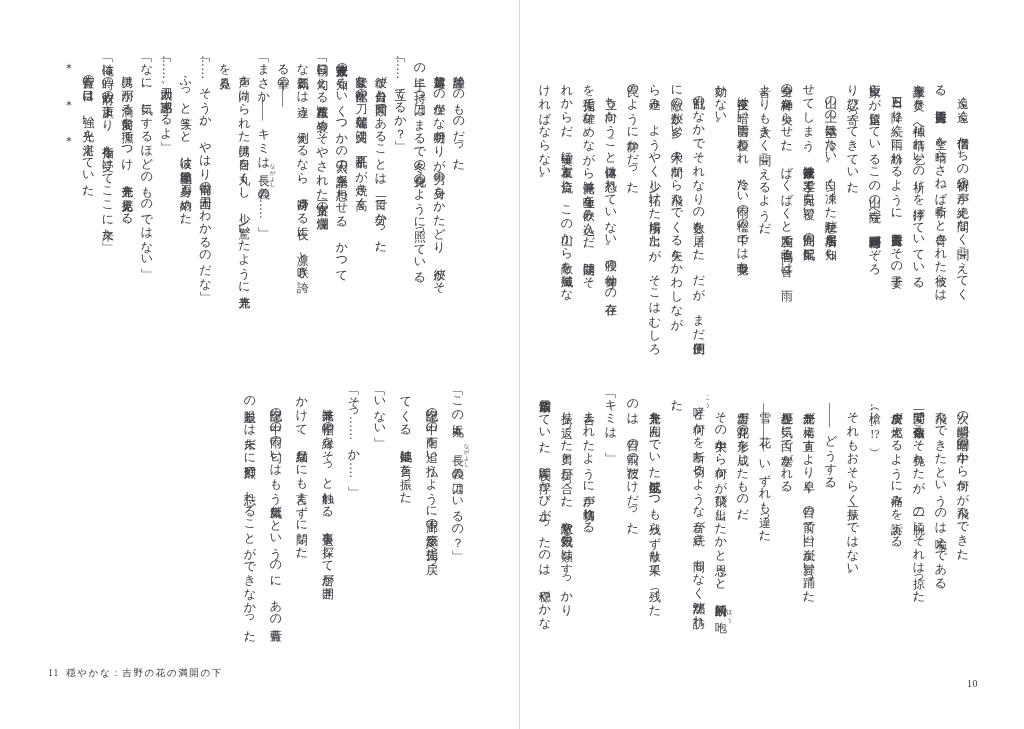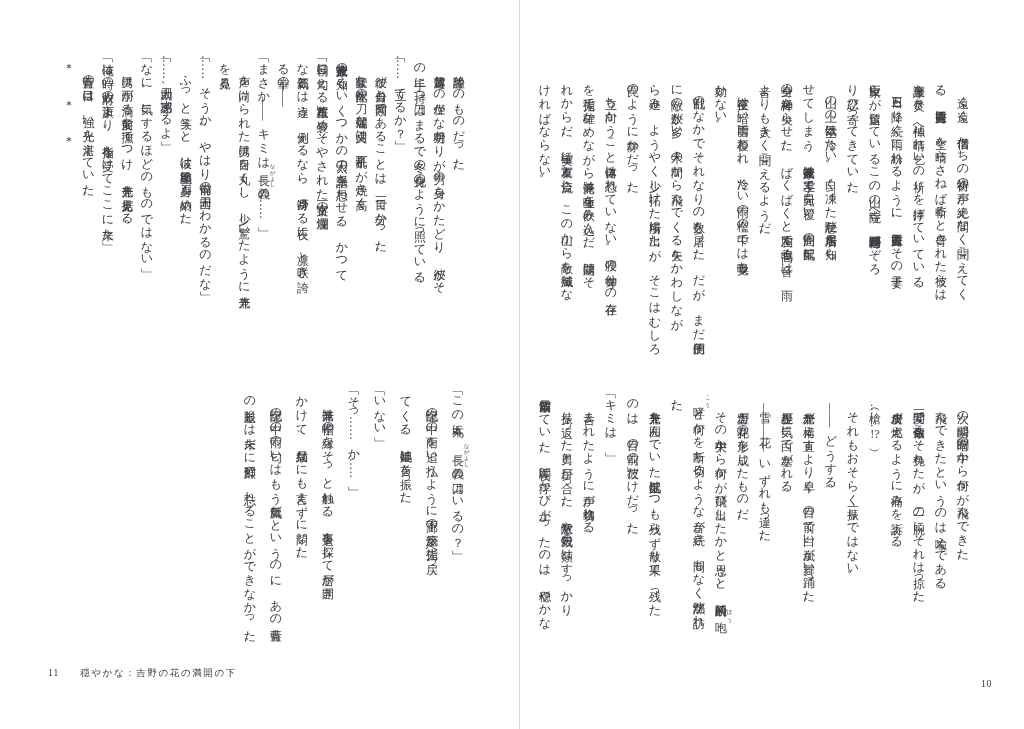--- a/index.html
+++ b/index.html
@@ -33,23 +33,23 @@
   .rp-upper{top:76px;right:50px;}
   .rp-lower{top:391px;right:50px;}
   .lp-upper{top:55px;right:51px;}
   .lp-lower{top:388px;right:48px;}
   ruby rt{font-size:5.5px;letter-spacing:0;}
   .tcy{text-combine-upright:all;}
   .footer-left{
     position:absolute;left:48px;top:667px;
     font-size:9.5px;letter-spacing:1.6px;color:var(--text-color);
   }
-  .footer-left .pgnum{margin-right:21px;letter-spacing:1px;}
+  .footer-left .pgnum{margin-right:7px;letter-spacing:1px;}
   .pagenum-right{
-    position:absolute;left:461px;top:678px;
+    position:absolute;left:447px;top:678px;
     font-size:10px;letter-spacing:0.5px;color:var(--text-color);
   }
 </style>
 </head>
 <body>
 
 <div class="spread">
 
   <div class="page page-left">
     <div class="vblock lh-left-upper lp-upper">　静謐そのものだった。<br>　薄雲越しの僅かな月明かりが男の身をかたどり、彼がそ<br>の手に持つ刀はまるで冬の化身のように照っている。<br>「……立てるか？」<br>　彼が自分と同類であることは、一目で分かった。<br>　豪壮な体配の刀。端麗な刃文は、丁子乱れが焼き高く、<br>後家兼光の知るいくつかの太刀の系譜を思わせる。かつて<br>「朝日に匂える八重桜」と褒めそやされた古一文字の爛漫<br>な覇気とは違う。例えるなら、月冴ゆる夜に、凛と咲き誇<br>る華の――<br>「まさか――キミは<ruby>長義<rt>ながよし</rt></ruby>の……」<br>　声を向けられた男は目を丸くし、少し驚いたように兼光<br>を見る。<br>「……そうか。やはり備前の刀同士、わかるのだな」<br>　ふっと笑うと、彼は黒塗鞘に刀身を納めた。<br>「……助太刀、感謝するよ」<br>「なに。気にするほどのものではない」<br>　男は雨が滴る前髪を撫でつけ、兼光を見据える。<br>「俺は時の政府の旗下より、指令を受けてここに来た」<br>　青藍の目は、強い光を湛えていた。<br>＊　　＊　　＊</div>

